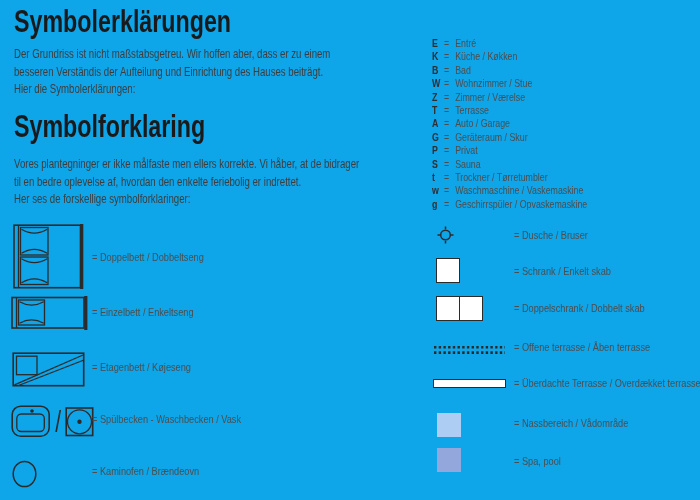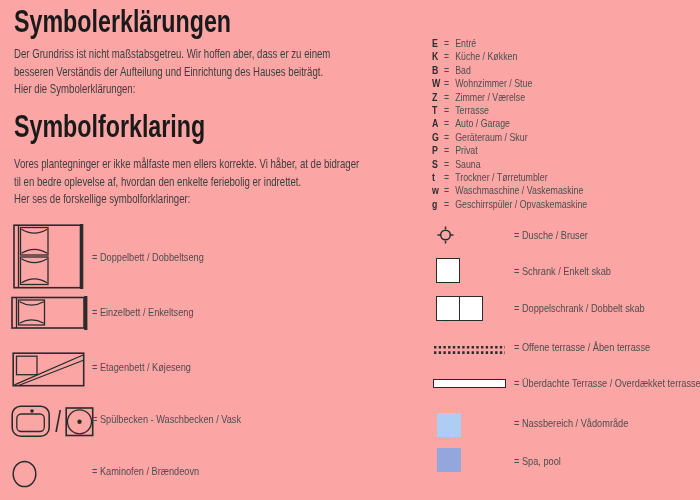--- a/index.html
+++ b/index.html
@@ -1,17 +1,17 @@
 <!DOCTYPE html>
 <html><head>
 <meta charset="utf-8">
 <style>
   html,body{margin:0;padding:0;background:#ffffff;}
   body{width:700px;height:500px;font-family:"Liberation Sans",sans-serif;}
-  .page{position:relative;width:700px;height:500px;background:#fca5a5;overflow:hidden;}
+  .page{position:relative;width:700px;height:500px;background:#0ea5e9;overflow:hidden;}
 
   
   .h-title{position:absolute;font-size:31px;font-weight:700;color:#1a1a1a;
            white-space:nowrap;transform:scaleX(0.75);transform-origin:0 0;letter-spacing:0;}
   .intro{position:absolute;font-size:13px;line-height:17.5px;color:#3d3d3d;
          white-space:pre-line;transform:scaleX(0.74);transform-origin:0 0;width:480px;}
   #h-de{left:14px;top:4px;}
   #p-de{left:14px;top:45px;}
   #h-da{left:14px;top:109px;}
   #p-da{left:14px;top:155px;}

